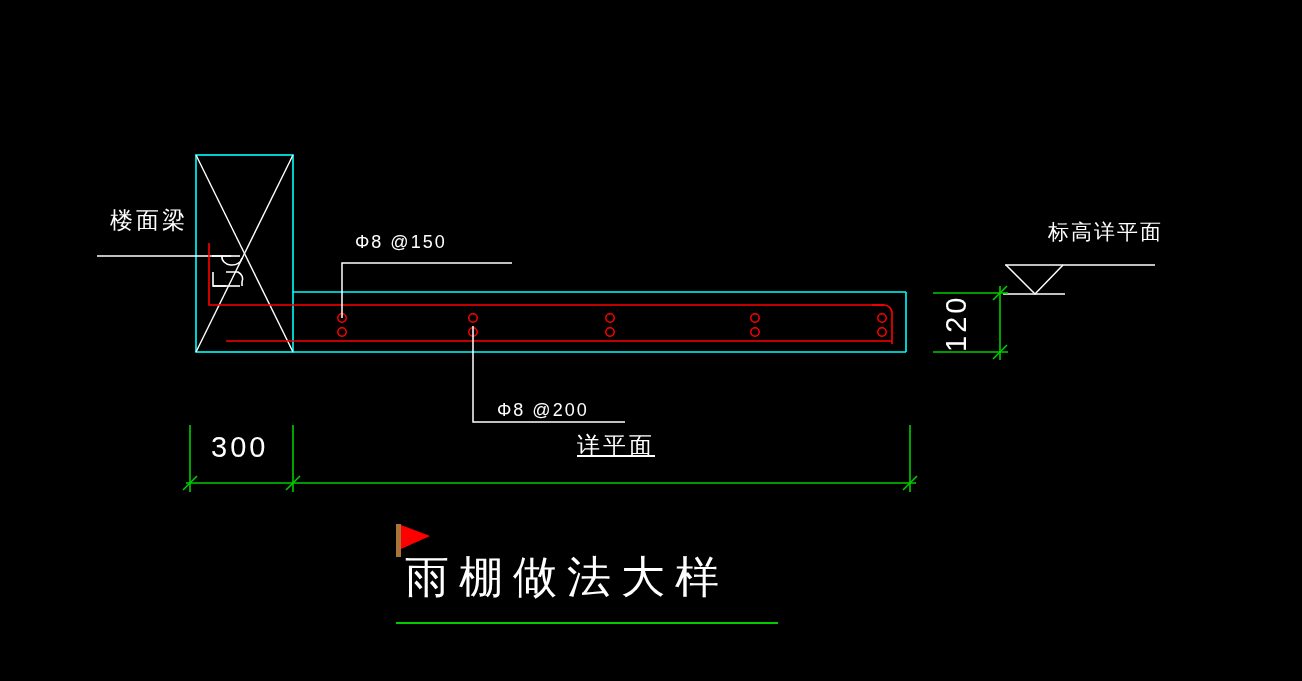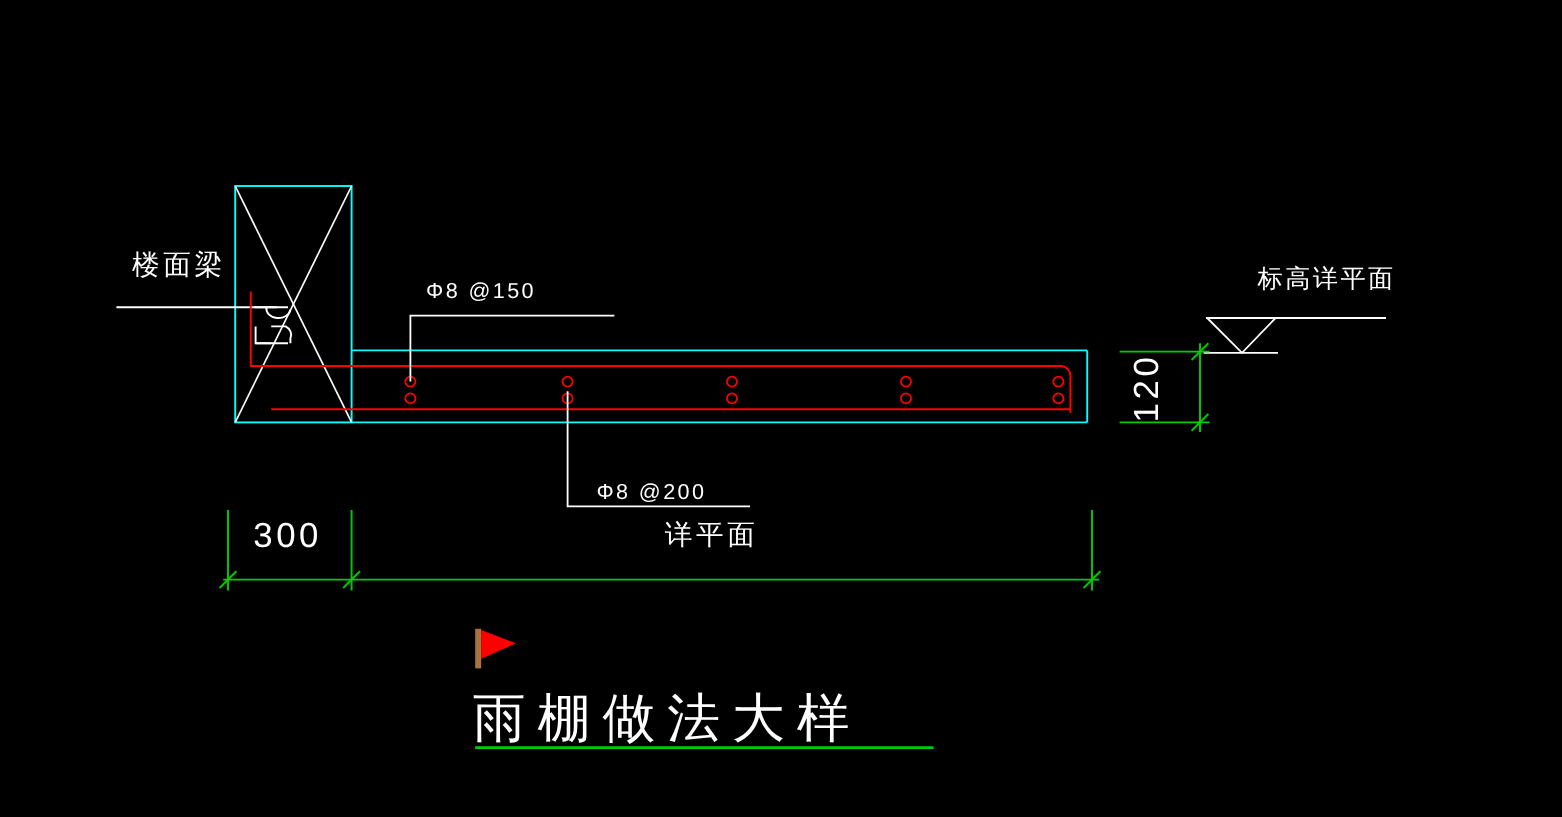--- a/index.html
+++ b/index.html
@@ -163,23 +163,23 @@
     </g>
 
   </svg>
 
   <div class="cad-text t-cn" style="left:110px; top:205px;">楼面梁</div>
 
   <div class="cad-text t-note" style="left:355px; top:232px;">Φ8 @150</div>
 
   <div class="cad-text t-note" style="left:497px; top:400px;">Φ8 @200</div>
 
-  <div class="cad-text t-cn" style="left:554px; top:430px;">详平面</div>
+  <div class="cad-text t-cn" style="left:577px; top:430px;text-decoration:underline;">详平面</div>
 
   <div class="cad-text t-cn-sm" style="left:1048px; top:218px;">标高详平面</div>
 
   <div class="cad-text t-dim" style="left:211px; top:431px;">300</div>
 
   <div class="cad-text t-dim rot90" style="left:940px; top:352px;">120</div>
 
-  <div class="cad-text t-title" style="left:394px; top:548px;margin-top:21px;">雨棚做法大样</div>
+  <div class="cad-text t-title" style="left:405px; top:548px;">雨棚做法大样</div>
 
 </div>
 
 </body></html>

